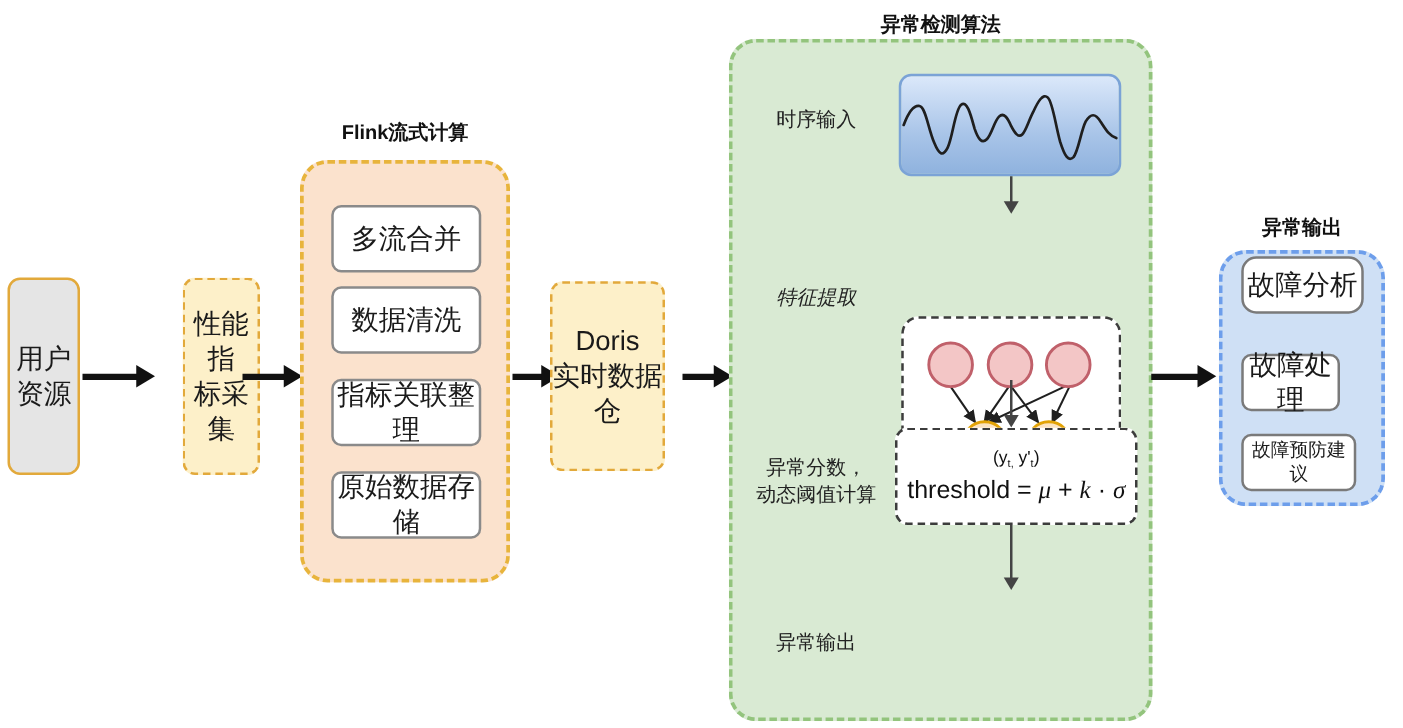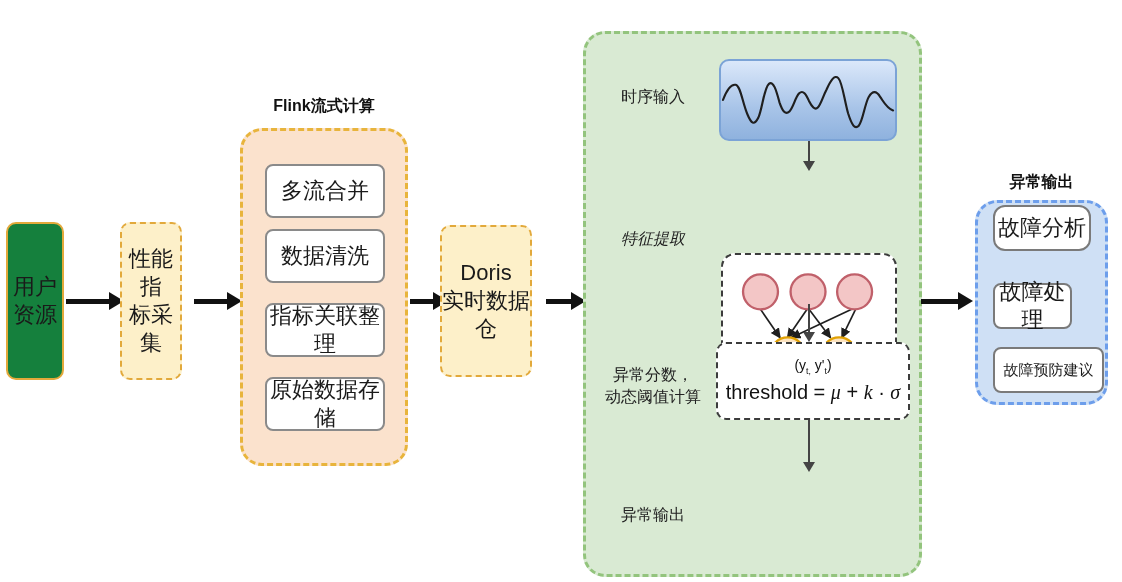--- a/index.html
+++ b/index.html
@@ -13,21 +13,21 @@
   }
   .stage{position:absolute;left:0;top:0;width:1122px;height:582px;}
   .abs{position:absolute;box-sizing:border-box;}
 
   
   .node{
     display:flex;align-items:center;justify-content:center;
     text-align:center;border-radius:10px;line-height:1.28;
     font-size:22px;white-space:pre-line;
   }
-  .node-peach{background:#15803d;border:2px solid #e2a93b;}
+  .node-peach{background:#e5e5e5;border:2px solid #e2a93b;}
   .node-yellow{background:#fdf0c9;border:2px dashed #e2a93b;}
   .node-white{background:#ffffff;border:2px solid #8a8a8a;border-radius:8px;}
   .node-white-blue{background:#ffffff;border:2px solid #7a7a7a;border-radius:8px;}
 
   
   .panel{border-radius:22px;}
   .panel-flink{background:#fbe2cd;border:3px dashed #e8b43c;}
   .panel-algo{background:#d9ead3;border:3px dashed #93c47d;}
   .panel-handle{background:#cfe0f5;border:3px dashed #6d9eeb;}
 
@@ -85,21 +85,21 @@
   <div class="abs node node-peach" style="left:6px;top:222px;width:58px;height:158px;">
     <span>用户
 资源</span>
   </div>
 
   <div class="abs arrow-h" style="left:66px;top:301px;width:58px;">
     <div class="shaft" style="width:46px;"></div>
     <div class="head"></div>
   </div>
 
-  <div class="abs node node-yellow" style="left:120px;top:222px;width:62px;height:158px;">
+  <div class="abs node node-yellow" style="left:146px;top:222px;width:62px;height:158px;">
     <span>性能指
 标采集</span>
   </div>
 
   <div class="abs arrow-h" style="left:194px;top:301px;width:48px;">
     <div class="shaft" style="width:36px;"></div>
     <div class="head"></div>
   </div>
 
   <div class="abs panel panel-flink" style="left:240px;top:128px;width:168px;height:338px;"></div>
@@ -127,20 +127,21 @@
     <span>Doris
 实时数据仓</span>
   </div>
 
   <div class="abs arrow-h" style="left:546px;top:301px;width:40px;">
     <div class="shaft" style="width:28px;"></div>
     <div class="head"></div>
   </div>
 
   <div class="abs panel panel-algo" style="left:583px;top:31px;width:339px;height:546px;"></div>
+  <div class="abs panel-title" style="left:583px;top:10px;width:339px;">异常检测算法</div>
 
   <div class="abs side-label" style="left:598px;top:86px;width:110px;">时序输入</div>
   <div class="abs side-label" style="left:598px;top:228px;width:110px;font-style:italic;">特征提取</div>
   <div class="abs side-label" style="left:590px;top:364px;width:126px;">异常分数，
 动态阈值计算</div>
   <div class="abs side-label" style="left:598px;top:504px;width:110px;">异常输出</div>
 
   <div class="abs chart-card chart-blue" style="left:719px;top:59px;width:178px;height:82px;">
     <svg viewBox="0 0 178 82" preserveAspectRatio="none">
       <path d="M2,41 C6,30 10,24 15,25 C20,26 22,44 27,56 C31,66 34,68 38,60 C42,52 44,28 49,24 C54,20 57,33 60,44 C63,53 66,57 70,53 C74,49 76,38 80,34 C84,30 87,35 90,42 C93,48 96,52 99,49 C102,46 104,38 108,30 C112,21 116,14 120,18 C124,22 126,40 130,55 C134,68 137,72 141,68 C145,63 147,46 151,38 C155,31 159,31 163,38 C167,44 170,50 176,52" fill="none" stroke="#1f1f1f" stroke-width="2.2" stroke-linecap="round" stroke-linejoin="round"></path>
@@ -201,17 +202,17 @@
 
   <div class="abs panel panel-handle" style="left:975px;top:200px;width:133px;height:205px;"></div>
   <div class="abs panel-title" style="left:975px;top:172px;width:133px;">异常输出</div>
 
   <div class="abs node node-white-blue" style="left:993px;top:205px;width:98px;height:46px;border-radius:12px;">
     <span>故障分析</span>
   </div>
   <div class="abs node node-white-blue" style="left:993px;top:283px;width:79px;height:46px;">
     <span>故障处理</span>
   </div>
-  <div class="abs node node-white-blue" style="left:993px;top:347px;width:111px;height:46px;font-size:15px;">
+  <div class="abs node node-white-blue" style="left:993px;top:347px;width:92px;height:46px;font-size:15px;">
     <span>故障预防建议</span>
   </div>
 
 </div>
 
 </body></html>

